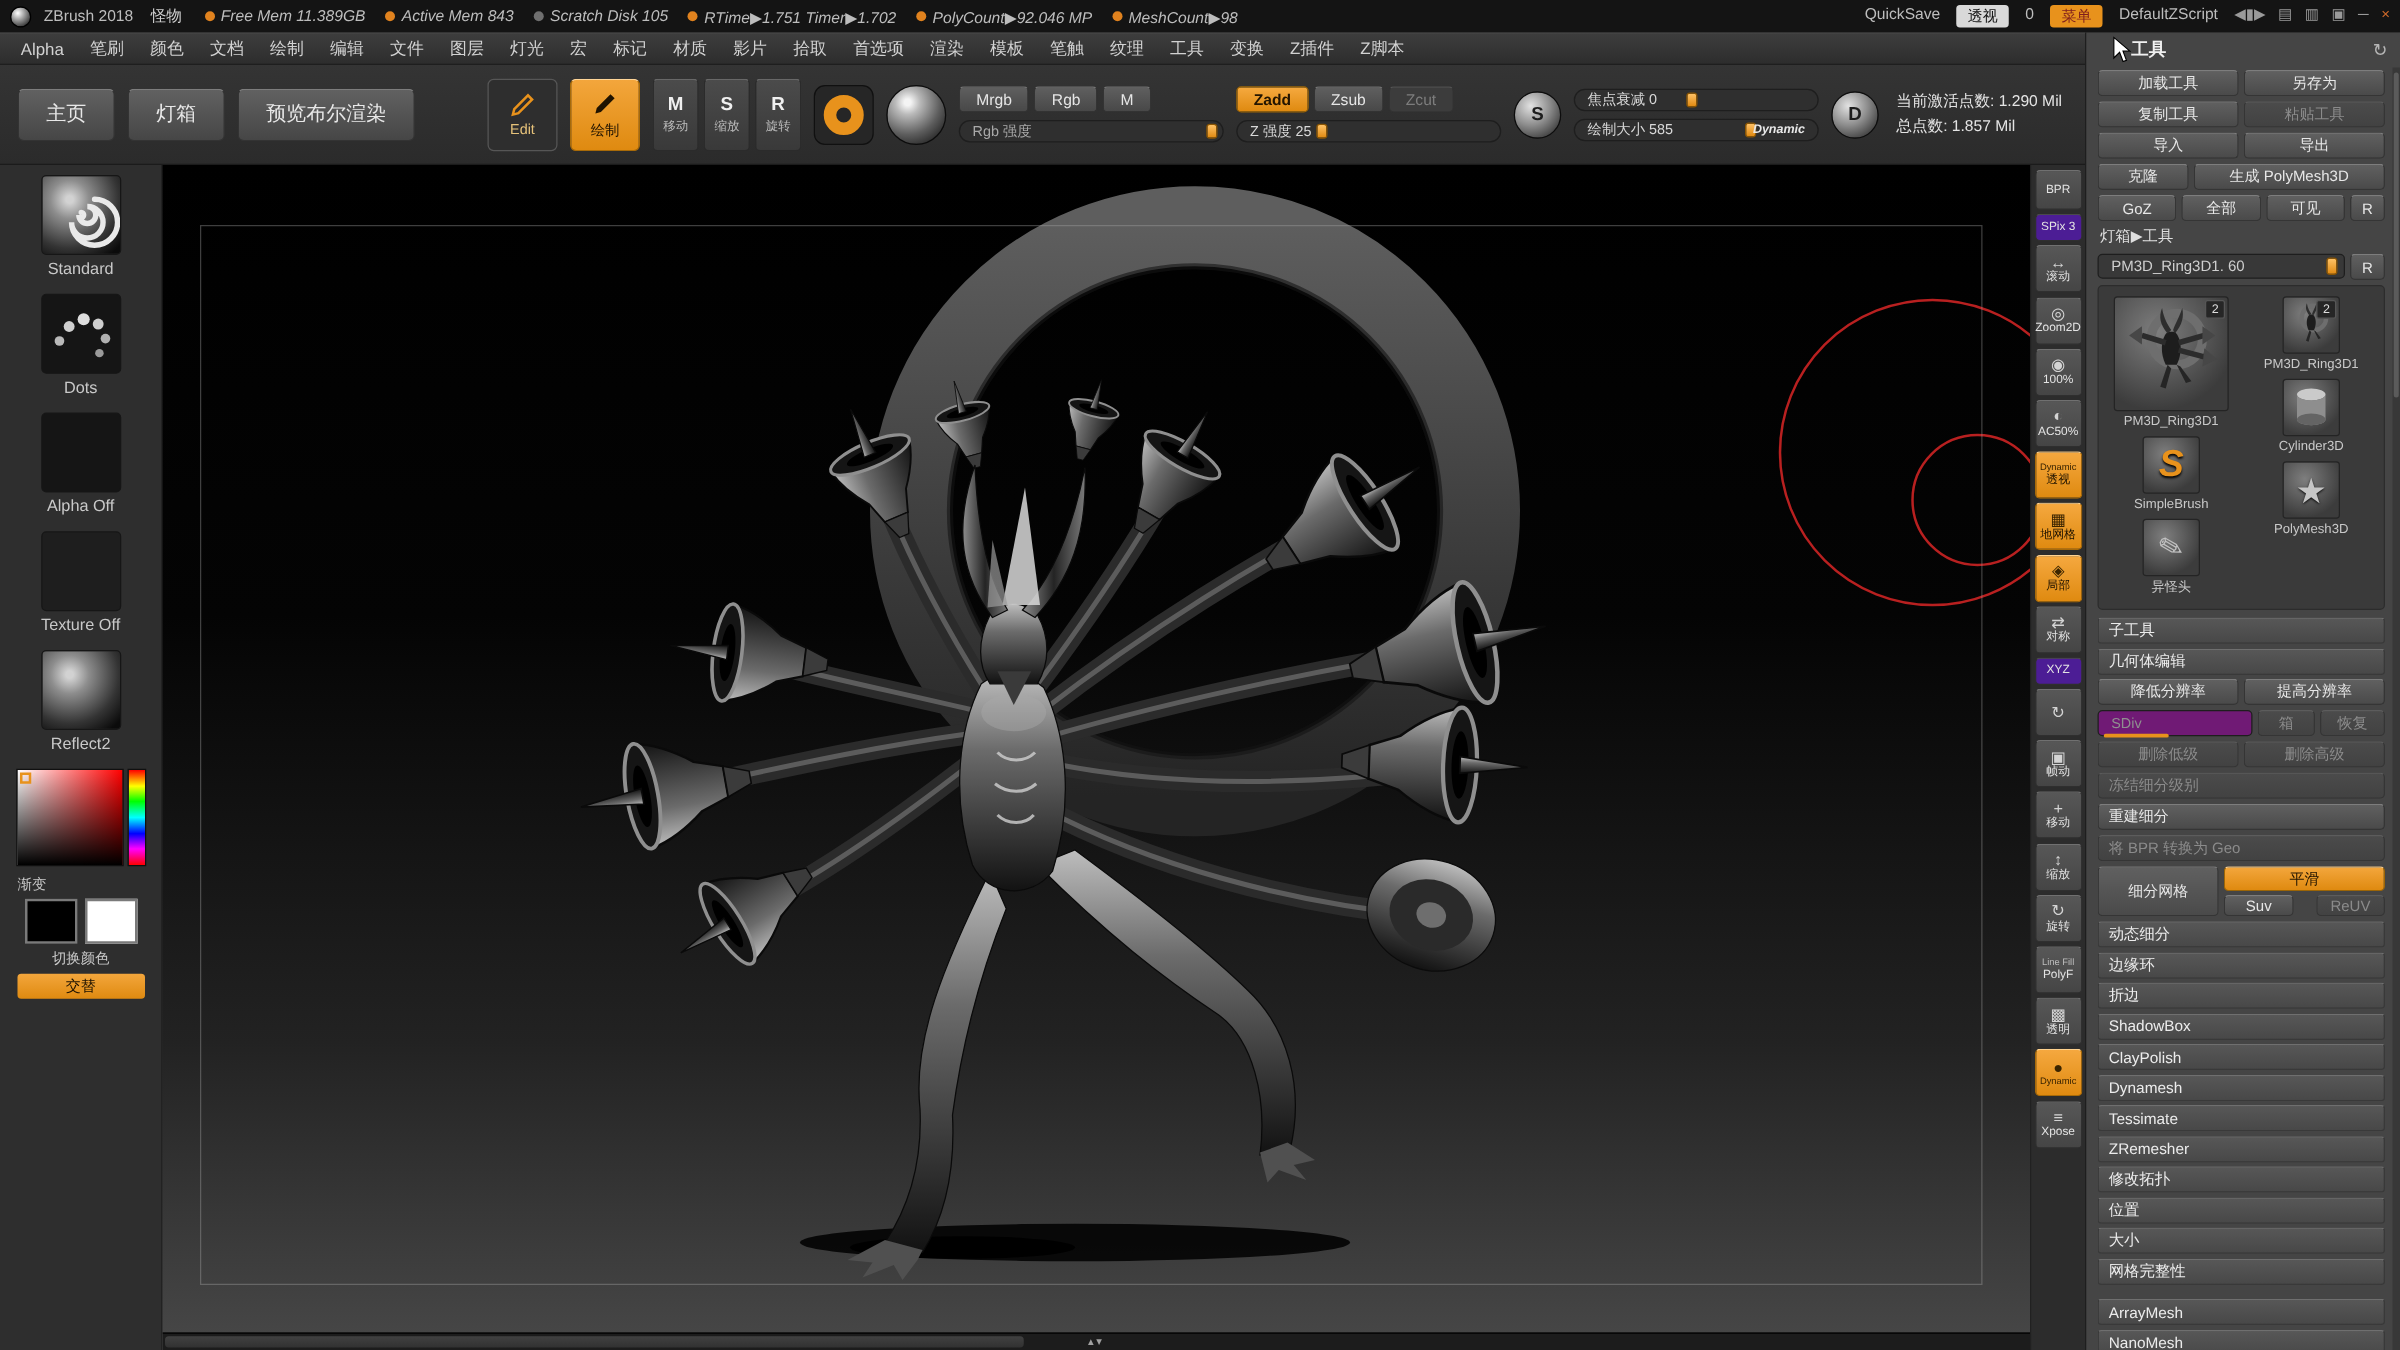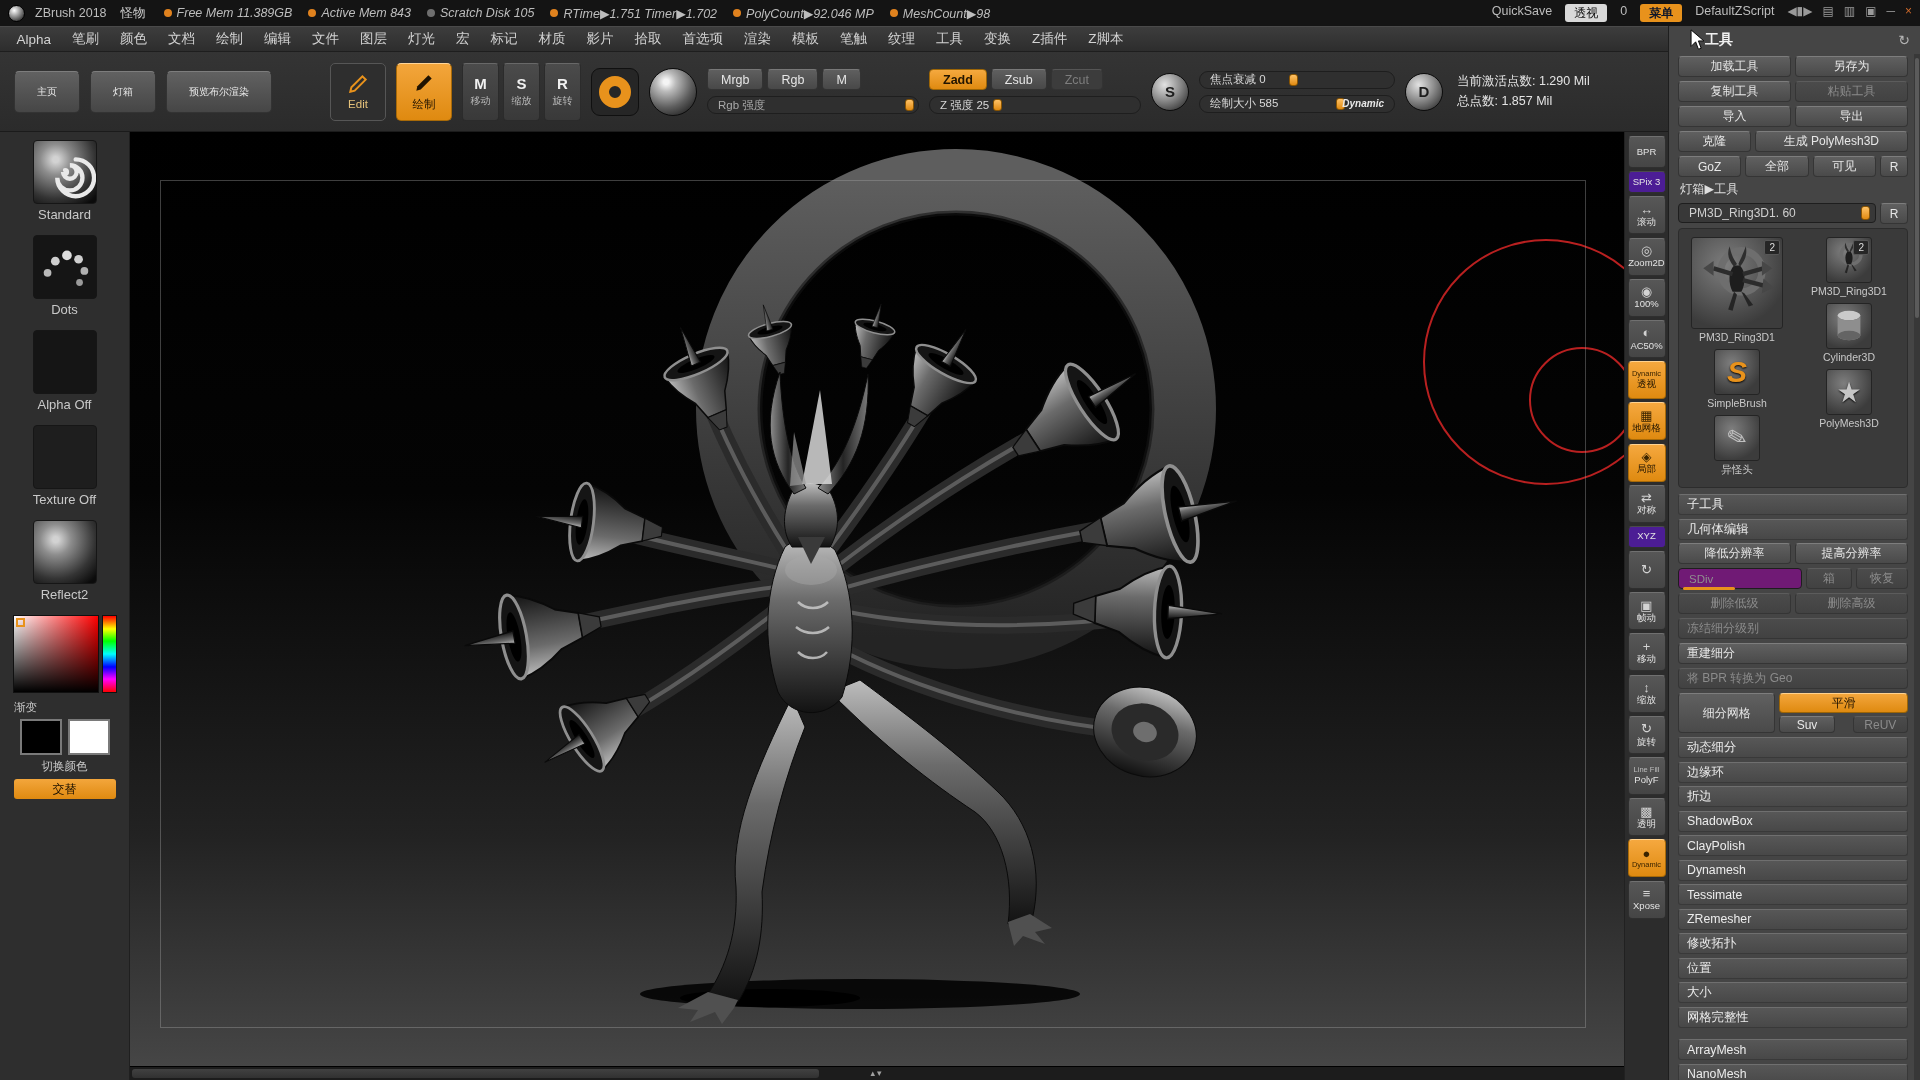--- a/index.html
+++ b/index.html
@@ -11,35 +11,35 @@
   .titlebar{height:26px;background:#141414;display:flex;align-items:center;padding:0 8px;font-size:12.5px;color:#bdbdbd;gap:10px}
   .logo{width:17px;height:17px;border-radius:50%;background:radial-gradient(circle at 35% 30%,#fff,#9a9a9a 40%,#3c3c3c 78%);border:1px solid #000}
   .doc-name{color:#cfcfcf;margin-left:4px}
   .tb-stats{display:flex;gap:16px;margin-left:8px}
   .tb-stat{display:flex;align-items:center;gap:5px;white-space:nowrap}
   .dot{width:8px;height:8px;border-radius:50%;background:#e0821e;display:inline-block}
   .dot.gray{background:#6f6f6f}
   .tb-right{margin-left:auto;display:flex;align-items:flex-start;gap:13px}
   .chip{padding:1px 9px;border-radius:3px;font-size:12px;line-height:16px}
   .chip.light{background:#d9d9d9;color:#111}
-  .chip.orange{background:var(--accent);color:#0f172a;font-weight:bold}
+  .chip.orange{background:var(--accent);color:#7f1d1d;font-weight:normal}
   .tb-icons{display:flex;gap:10px;color:#9a9a9a;font-size:12px}
   .tb-icons span{cursor:default}
 
   
   .content{display:flex;height:1054px}
   .left-stack{width:1668px;display:flex;flex-direction:column}
 
   
   .menubar{height:26px;background:linear-gradient(#3d3d3d,#2d2d2d);display:flex;align-items:center;padding:0 6px;border-top:1px solid #4a4a4a;border-bottom:1px solid #1e1e1e}
   .menu-item{padding:0 10.5px;font-size:13.5px;color:#d2d2d2;white-space:nowrap;cursor:default}
 
   
   .shelf{height:80px;background:linear-gradient(#343434,#2b2b2b);display:flex;align-items:center;padding:0 14px;gap:10px;border-bottom:1px solid #1b1b1b}
-  .shelf-btn{height:42px;padding:0 22px;border-radius:5px;background:linear-gradient(#616161,#464646);border:1px solid #333;border-top-color:var(--btn-hi);color:#e8e8e8;font-size:10px;display:flex;align-items:center;justify-content:center;white-space:nowrap}
+  .shelf-btn{height:42px;padding:0 22px;border-radius:5px;background:linear-gradient(#616161,#464646);border:1px solid #333;border-top-color:var(--btn-hi);color:#e8e8e8;font-size:16px;display:flex;align-items:center;justify-content:center;white-space:nowrap}
   .mode-btn{width:56px;height:58px;border-radius:5px;background:#2e2e2e;border:1px solid #565656;display:flex;flex-direction:column;align-items:center;justify-content:center;gap:3px;font-size:11.5px;color:#e6c27a}
   .mode-btn svg{width:22px;height:22px}
   .mode-btn.orange{background:linear-gradient(#f3a63c,#df8a10);color:#201300;border-color:#a86a08;border-top-color:#ffd598}
   .msr{display:flex;gap:4px}
   .msr-btn{width:37px;height:58px;border-radius:4px;background:linear-gradient(#4b4b4b,#393939);border:1px solid #2b2b2b;border-top-color:#686868;display:flex;flex-direction:column;align-items:center;justify-content:center;gap:2px;color:#ddd}
   .msr-btn b{font-size:15px;color:#f0f0f0}
   .msr-btn span{font-size:10px;color:#bbb}
   .swatch-ring{width:48px;height:48px;border-radius:9px;background:#262626;border:1px solid #101010;display:flex;align-items:center;justify-content:center}
   .swatch-ring i{width:32px;height:32px;border-radius:50%;border:10px solid var(--accent);display:block}
   .matball{width:48px;height:48px;border-radius:50%;background:radial-gradient(circle at 35% 28%,#f4f4f4 6%,#bababa 22%,#5d5d5d 58%,#1f1f1f 88%);border:1px solid #0c0c0c}

